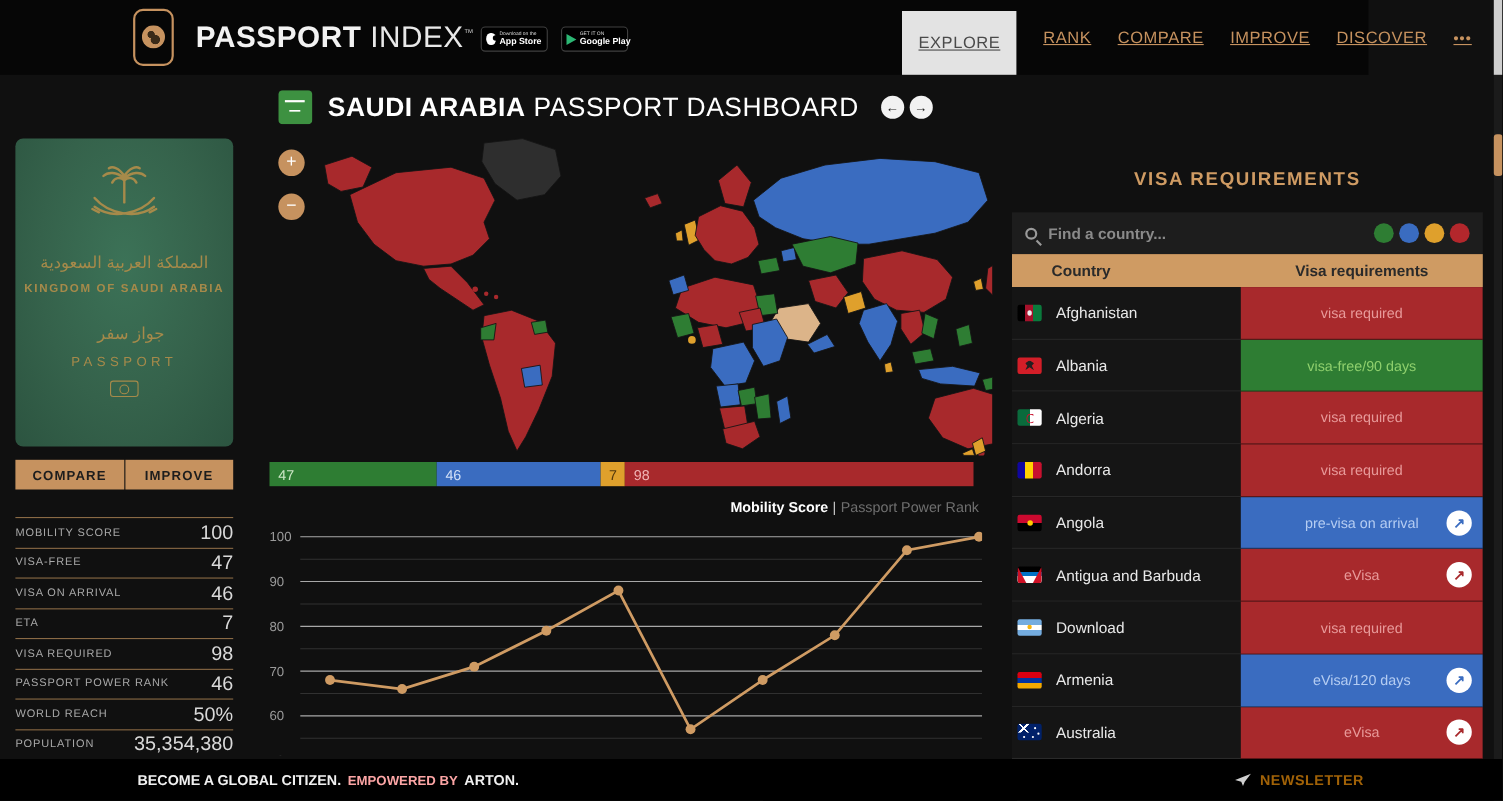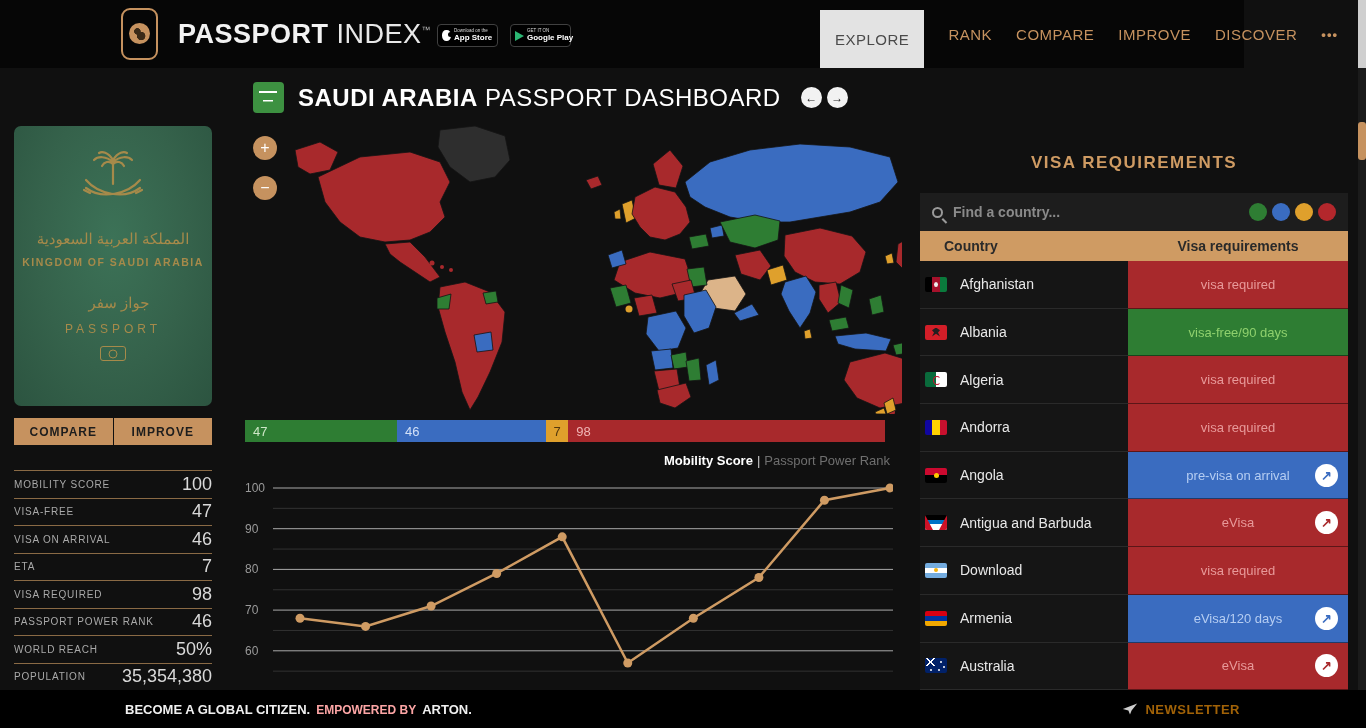--- a/index.html
+++ b/index.html
@@ -21,21 +21,21 @@
   .badge-apple { left:437px; }
   .badge-google { left:510px; }
   .badge-txt { color:#fff; line-height:1.05; white-space:nowrap; }
   .badge-txt .t { display:block; font-size:4.5px; color:#ddd; }
   .badge-txt .b { display:block; font-size:8px; font-weight:700; }
   .apple-glyph { width:9px; height:11px; background:#fff; border-radius:45% 45% 48% 48%; position:relative; flex:none; }
   .apple-glyph::after { content:""; position:absolute; right:-2px; top:2px; width:5px; height:5px; background:#000; border-radius:50%; }
   .play-glyph { width:0; height:0; border-style:solid; border-width:5.5px 0 5.5px 9px; border-color:transparent transparent transparent #2bb673; flex:none; }
 
   .nav { position:absolute; left:820px; top:0; height:68px; display:flex; align-items:center; gap:24px; }
-  .nav-item { color:var(--accent); font-size:15px; letter-spacing:.5px; cursor:pointer; white-space:nowrap; }
+  .nav-item { color:var(--accent); font-size:15px; letter-spacing:.5px; cursor:pointer; white-space:nowrap;text-decoration:underline; }
   .nav-item.active { background:#e3e3e3; color:#4a4a4a; height:58px; align-self:flex-end; display:flex; align-items:center; padding:0 15px; }
   .nav-item.dots { font-weight:700; letter-spacing:1px; font-size:13px; }
 
   
   .scrollbar-track { position:absolute; right:0; top:0; width:8px; height:728px; background:#1b1b1b; }
   .scrollbar-navseg { position:absolute; right:0; top:0; width:8px; height:68px; background:#cfcfcf; }
   .scrollbar-thumb { position:absolute; right:0; top:122px; width:8px; height:38px; background:var(--accent); border-radius:3px; cursor:pointer; }
 
   
   .page-head { position:absolute; left:253px; top:82px; display:flex; align-items:center; gap:14px; }
@@ -98,21 +98,21 @@
     font-size:17px; font-weight:600; letter-spacing:1.5px; }
   .searchbar { position:absolute; left:920px; top:193px; width:428px; height:38px; background:#1d1d1d; display:flex; align-items:center; padding:0 12px; }
   .mag { width:11px; height:11px; border:2px solid #9a9a9a; border-radius:50%; position:relative; flex:none; }
   .mag::after { content:""; position:absolute; left:9px; top:9px; width:6px; height:2px; background:#9a9a9a; transform:rotate(45deg); transform-origin:0 0; }
   .search-input { flex:1; margin-left:10px; background:transparent; border:none; outline:none; color:#cfcfcf; font-size:14px; font-weight:700; font-family:inherit; }
   .search-input::placeholder { color:#8a8a8a; }
   .filter-dots { display:flex; gap:5px; }
   .fdot { width:18px; height:18px; border-radius:50%; cursor:pointer; }
 
   .tbl-head { position:absolute; left:920px; top:231px; width:428px; height:30px; background:var(--accent_light); display:flex; }
-  .th-country { width:208px; display:flex; align-items:center; padding-left:24px; color:#2a2a2a; font-size:14px; font-weight:700; }
+  .th-country { width:208px; display:flex; align-items:center; padding-left:36px; color:#2a2a2a; font-size:14px; font-weight:700; }
   .th-req { width:220px; display:flex; align-items:center; justify-content:center; color:#2a2a2a; font-size:14px; font-weight:700; }
 
   .visa-rows { position:absolute; left:920px; top:261px; width:428px; height:429px; overflow:hidden; }
   .vrow { display:flex; height:47.7px; }
   .vleft { width:208px; display:flex; align-items:center; padding-left:5px; gap:13px; background:#151515; border-bottom:1px solid #2a2a2a; cursor:pointer; }
   .vname { color:#e8e8e8; font-size:14px; }
   .vcell { width:220px; display:flex; align-items:center; justify-content:center; font-size:13px; position:relative; border-bottom:1px solid rgba(0,0,0,.45); cursor:pointer; }
   .vcell.t-red { background:var(--red); color:#e89a9a; }
   .vcell.t-green { background:var(--green); color:#8fd06d; }
   .vcell.t-blue { background:var(--blue); color:#b5cdf2; }

